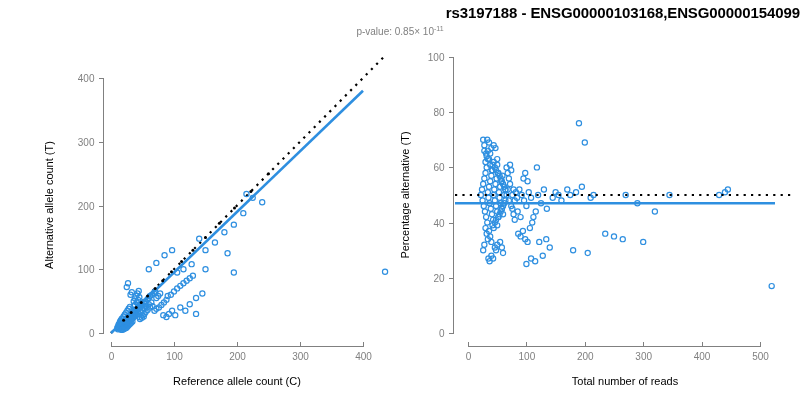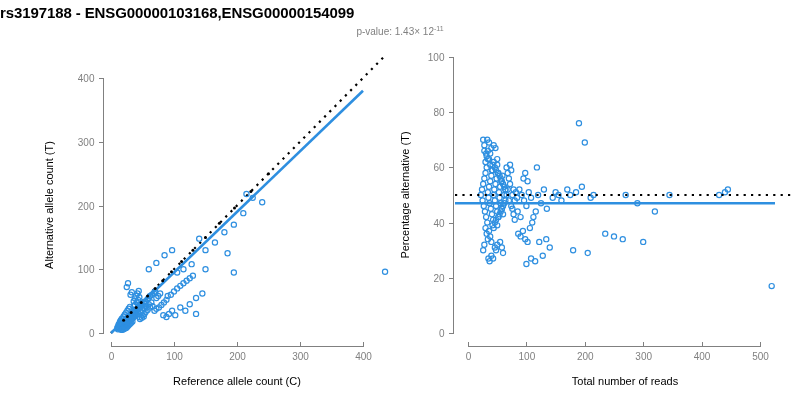--- a/index.html
+++ b/index.html
@@ -16,21 +16,21 @@
   }
   #figure {
     position: absolute;
     left: 0; top: 0;
     width: 800px;
     height: 400px;
   }
   .title-text {
     position: absolute;
     width: 800px;
-    text-align: left;
+    text-align: right;
     top: 4px;
     font-size: 15px;
     font-weight: bold;
     color: #000000;
     letter-spacing: -0.1px;
   }
   .subtitle-text {
     position: absolute;
     width: 800px;
     text-align: center;
@@ -87,21 +87,21 @@
   }
 </style>
 </head>
 <body>
 
 <div id="figure">
 
   <div class="title-text">rs3197188 - ENSG00000103168,ENSG00000154099</div>
 
   <div class="subtitle-text">
-    <span>p-value: 1.43× 12</span><sup>-11</sup>
+    <span>p-value: 0.85× 10</span><sup>-11</sup>
   </div>
 
   <svg class="panel" width="800" height="400">
 
     <g>
 
       <g>
         <path class="axis-line" d="M103.5,78.5 L103.5,333.5"></path>
         <g id="left-y-ticks">
             <path d="M103.5,333.5 L98.5,333.5" class="axis-line"></path>

